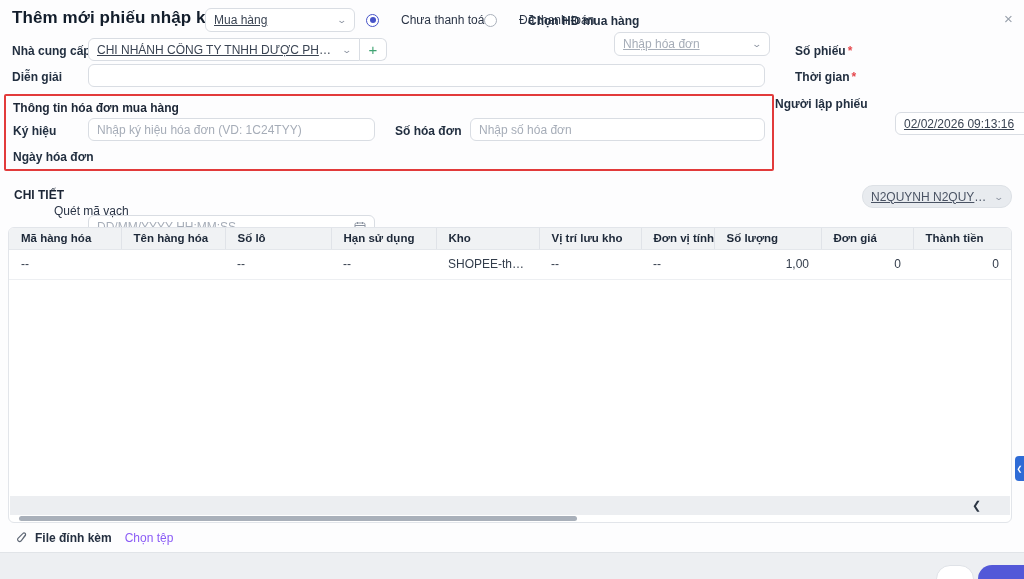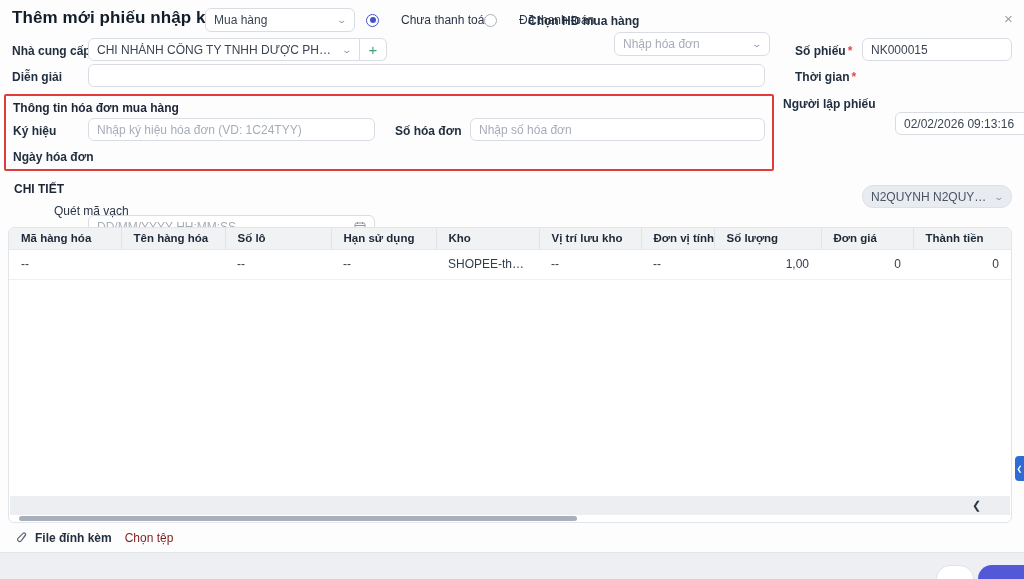--- a/index.html
+++ b/index.html
@@ -14,21 +14,21 @@
 
   .page-title { font-size:17px; font-weight:bold; color:#121d2b; letter-spacing:.1px; }
 
   .field, .select {
     background:#fff; border:1px solid #d9dde3; border-radius:6px;
     height:23px; font-size:12px; color:#3a4453; display:flex; align-items:center;
     padding:0 8px; position:relative; white-space:nowrap; overflow:hidden;
   }
   input.field { width:100%; }
   input.field::placeholder { color:#a6adb8; }
-  .select .val { flex:1; overflow:hidden; text-overflow:ellipsis; }
+  .select .val { flex:1; overflow:hidden; text-overflow:ellipsis;text-decoration:underline; }
   .select .ph { color:#a6adb8; }
   .chev { color:#8b93a0; font-size:9px; margin-left:6px; transform:scaleX(1.4); flex:none; }
   .select.disabled { background:#e8ebef; border-color:#dde1e6; color:#4a5364;border-radius:11px; }
 
   .cal-icon { flex:none; margin-left:6px; }
   .cal-icon svg { display:block; }
 
   .radio { display:inline-flex; align-items:center; gap:22px; font-size:12px; color:#2a3446; }
   .radio .dot { width:13px; height:13px; border-radius:50%; border:1px solid #aab1bc; background:#fff; position:relative; flex:none; }
   .radio.checked .dot { border:1px solid #4653c8; }
@@ -54,21 +54,21 @@
   table.grid th { background:#f0f2f4; font-size:11.5px; font-weight:bold; color:#1d2838; text-align:left;
     height:21px; padding:0 12px; border-right:1px solid #e0e3e8; border-bottom:1px solid #e4e7eb; white-space:nowrap; overflow:hidden; }
   table.grid th:last-child { border-right:none; }
   table.grid td { font-size:12px; color:#333d4b; height:30px; padding:0 12px; border-bottom:1px solid #edeff2; white-space:nowrap; overflow:hidden; text-overflow:ellipsis; }
   th.num, td.num { text-align:right; }
   .tbl-footer { position:absolute; left:1px; right:1px; bottom:7px; height:19px; background:#eceef1; display:flex; align-items:center; }
   .tbl-footer .collapse-glyph { position:absolute; left:962px; font-size:11px; color:#2c3644; }
   .hscroll { position:absolute; left:10px; bottom:1px; height:5px; width:558px; border-radius:3px; background:#a9b0ba; }
 
   .attach-label { font-weight:bold; color:#242f40; }
-  .attach-link { color:#7f1d1d; font-size:12px; }
+  .attach-link { color:#8b5cf6; font-size:12px; }
 
   .footer { position:absolute; left:0; top:553px; width:1024px; height:26px; background:#edeff2; }
   .btn-outline { position:absolute; left:936px; top:565px; width:38px; height:28px; border-radius:14px; background:#fff; border:1px solid #dfe2e7; }
   .btn-primary { position:absolute; left:978px; top:565px; width:60px; height:28px; border-radius:14px; background:#5358d8; border:none; }
 
   .side-tab { position:absolute; left:1015px; top:456px; width:9px; height:25px; background:#2e6bd6; border-radius:4px 0 0 4px;
     display:flex; align-items:center; justify-content:center; color:#fff; font-size:7px; }
 </style>
 </head>
 <body>
@@ -106,23 +106,20 @@
     <div class="abs" style="left:88px; top:38px; display:flex;">
       <div class="select supplier-select" style="width:272px;">
         <span class="val">CHI NHÁNH CÔNG TY TNHH DƯỢC PHẨM VÀ TRANG ...</span>
         <span class="chev">⌄</span>
       </div>
       <div class="plus-btn">+</div>
     </div>
 
     <div class="abs lbl" style="left:795px; top:44px;">
       <span>Số phiếu</span><span class="req">*</span>
-    </div>
-    <div class="abs" style="left:862px; top:38px; width:150px;">
-      <input class="field" value="NK000015" style="">
     </div>
 
     <div class="abs lbl" style="left:12px; top:70px;">Diễn giải</div>
     <div class="abs" style="left:88px; top:64px; width:677px;">
       <input class="field" style="">
     </div>
 
     <div class="abs lbl" style="left:795px; top:70px;">
       <span>Thời gian</span><span class="req">*</span>
     </div>
@@ -157,27 +154,27 @@
       <span class="cal-icon">
         <svg width="12" height="12" viewBox="0 0 12 12">
             <rect x="1" y="2" width="10" height="9" rx="1.5" fill="none" stroke="#8b93a0" stroke-width="1"></rect>
             <line x1="3.5" y1="1" x2="3.5" y2="3" stroke="#8b93a0" stroke-width="1"></line>
             <line x1="8.5" y1="1" x2="8.5" y2="3" stroke="#8b93a0" stroke-width="1"></line>
             <line x1="1" y1="4.5" x2="11" y2="4.5" stroke="#8b93a0" stroke-width="1"></line>
           </svg>
       </span>
     </div>
 
-    <div class="abs lbl" style="left:775px; top:97px;padding-left:8px;">Người lập phiếu</div>
+    <div class="abs lbl" style="left:775px; top:97px;">Người lập phiếu</div>
     <div class="abs select disabled" style="left:862px; top:91px; width:150px;">
       <span class="val">N2QUYNH N2QUYNH</span>
       <span class="chev">⌄</span>
     </div>
 
-    <div class="abs section-title" style="left:14px; top:182px;text-align:right;">CHI TIẾT</div>
+    <div class="abs section-title" style="left:14px; top:188px;text-align:right;">CHI TIẾT</div>
 
     <div class="abs toggle" style="left:16px; top:202px;">
       <span class="knob"></span>
     </div>
     <div class="abs" style="left:54px; top:204px; font-size:12px; color:#2a3446;">Quét mã vạch</div>
 
     <div class="abs tbl-wrap" style="left:8px; top:227px; width:1004px; height:296px;">
       <table class="grid">
         <colgroup>
           <col style="width:112px">

